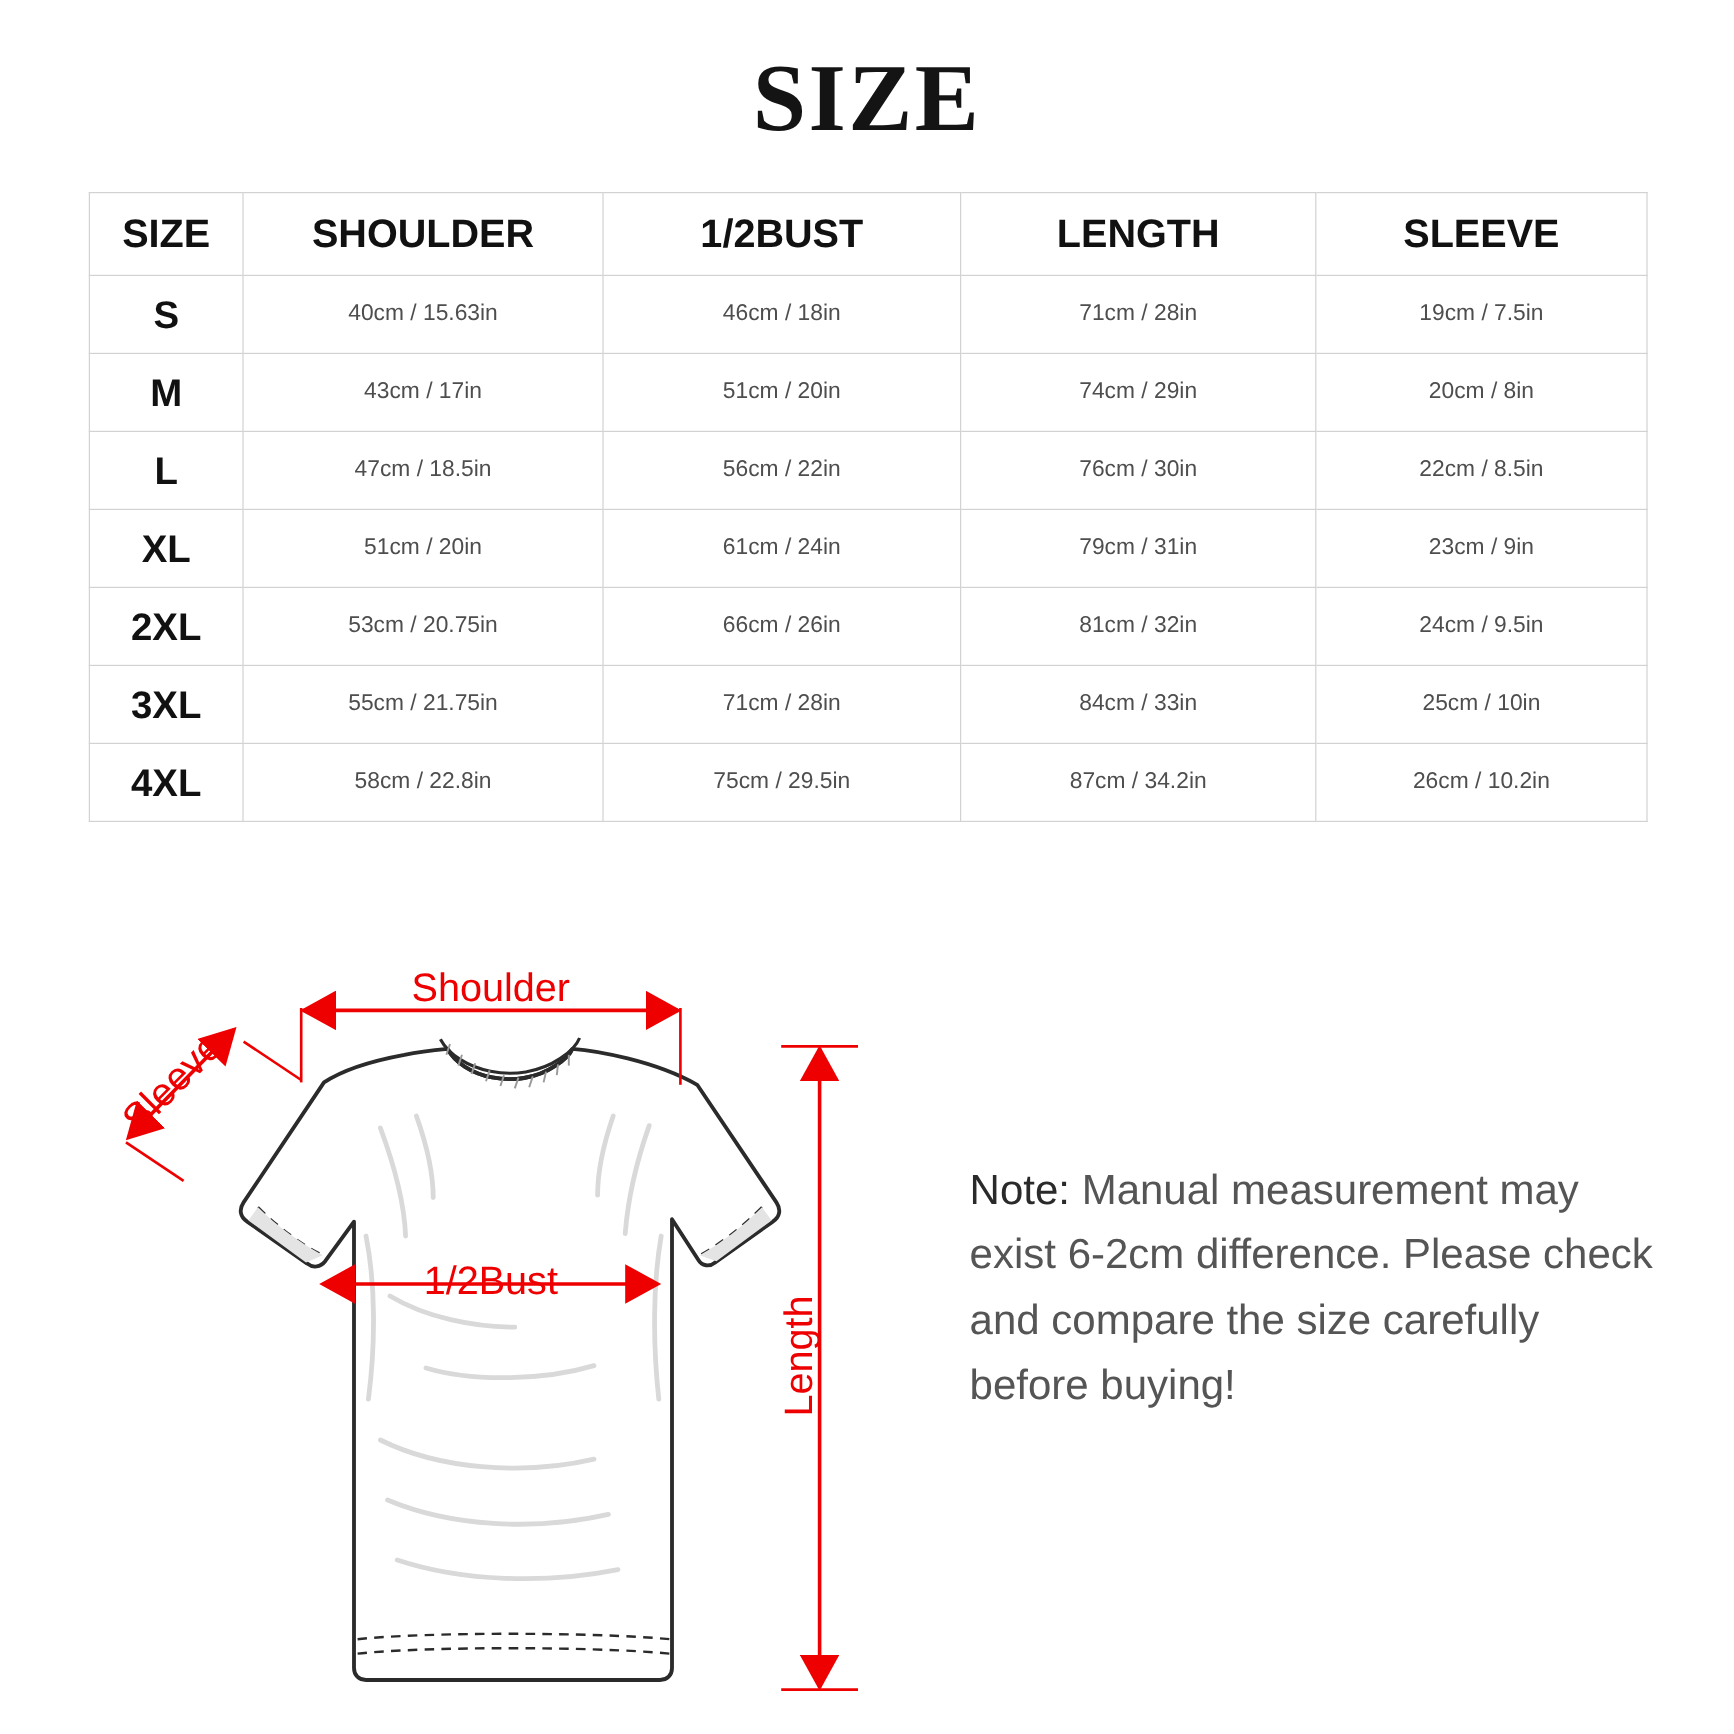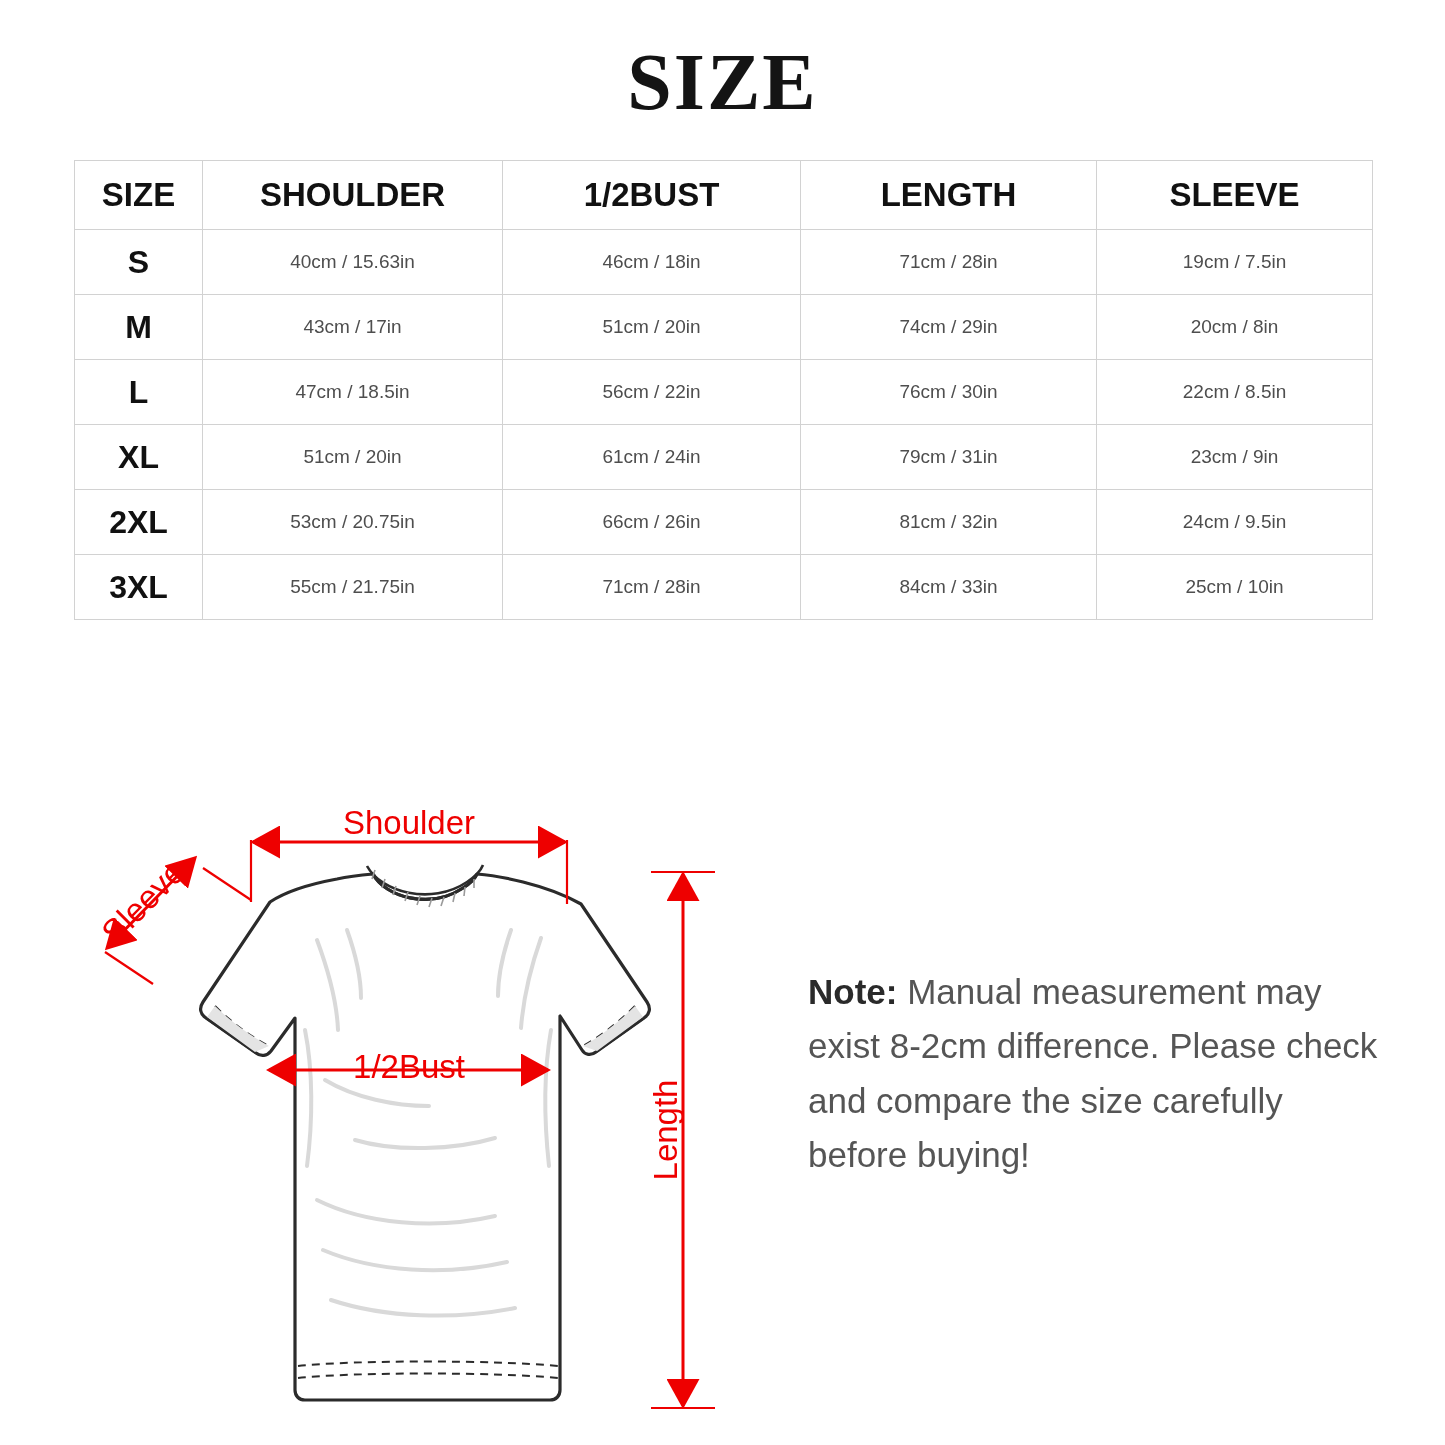--- a/index.html
+++ b/index.html
@@ -83,21 +83,21 @@
     position: absolute;
     left: 808px;
     top: 965px;
     width: 580px;
     font-size: 35px;
     line-height: 1.55;
     color: #555555;
   }
   .note b {
     color: #2a2a2a;
-    font-weight: 700;
+    font-weight: 400;
   }
 </style>
 </head>
 <body>
 
 <div class="title">SIZE</div>
 
 <table class="size-table">
   <colgroup>
     <col class="col-size">
@@ -150,20 +150,27 @@
       <td>66cm / 26in</td>
       <td>81cm / 32in</td>
       <td>24cm / 9.5in</td>
     </tr>
     <tr>
       <td class="sizecell">3XL</td>
       <td>55cm / 21.75in</td>
       <td>71cm / 28in</td>
       <td>84cm / 33in</td>
       <td>25cm / 10in</td>
+    </tr>
+    <tr>
+      <td class="sizecell">4XL</td>
+      <td>58cm / 22.8in</td>
+      <td>75cm / 29.5in</td>
+      <td>87cm / 34.2in</td>
+      <td>26cm / 10.2in</td>
     </tr>
   </tbody>
 </table>
 
 <div class="illus">
   <svg width="730" height="640" viewBox="0 0 730 640" xmlns="http://www.w3.org/2000/svg">
     <defs>
       <marker id="arrR" markerWidth="11" markerHeight="11" refX="9" refY="5.5" orient="auto">
         <path d="M0,0 L10,5.5 L0,11 z" fill="#ee0000"></path>
       </marker>
@@ -260,14 +267,14 @@
     <g>
       <line x1="596" y1="92" x2="660" y2="92" stroke="#ee0000" stroke-width="2.2"></line>
       <line x1="596" y1="628" x2="660" y2="628" stroke="#ee0000" stroke-width="2.2"></line>
       <line x1="628" y1="94" x2="628" y2="626" stroke="#ee0000" stroke-width="3" marker-start="url(#arrL)" marker-end="url(#arrR)"></line>
       <text x="622" y="350" text-anchor="middle" font-family="Liberation Sans, sans-serif" font-size="33" fill="#ee0000" transform="rotate(-90 622 350)">Length</text>
     </g>
   </svg>
 </div>
 
 <div class="note">
-  <b>Note:</b><span> Manual measurement may exist 8-2cm difference. Please check and compare the size carefully before buying!</span>
+  <b>Note:</b><span> Manual measurement may exist 6-2cm difference. Please check and compare the size carefully before buying!</span>
 </div>
 
 </body></html>

